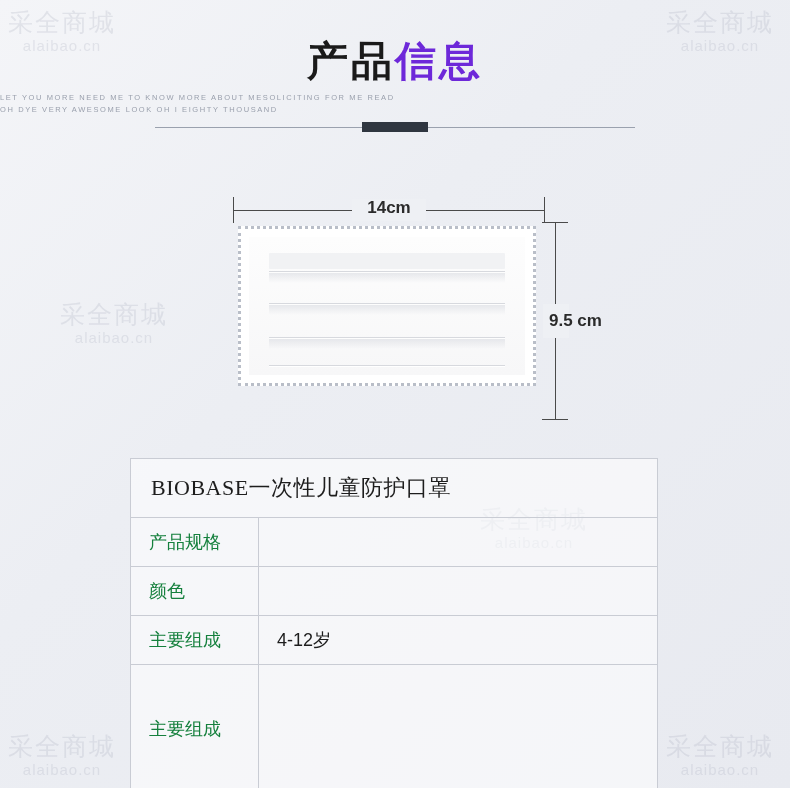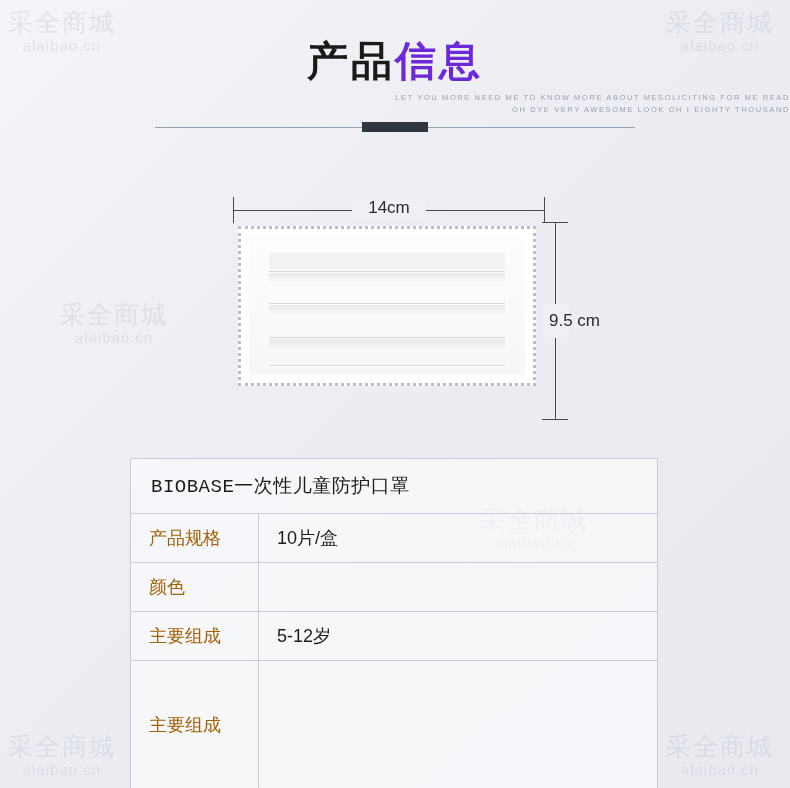--- a/index.html
+++ b/index.html
@@ -61,21 +61,21 @@
     color: #1a1a1a;
     font-family: "Liberation Sans", sans-serif;
   }
   .title .accent {
     color: #6d28d9;
   }
   .subtitle {
     position: absolute;
     top: 92px;
     left: 0; right: 0;
-    text-align: right;
+    text-align: left;
     font-size: 7.5px;
     letter-spacing: 1.6px;
     color: #9aa0ad;
     line-height: 1.55;
     font-family: "Liberation Sans", sans-serif;
   }
   .rule-wrap {
     position: absolute;
     top: 122px;
     left: 0; right: 0;
@@ -99,20 +99,21 @@
     background: #2f3640;
   }
 
   
   .diagram {
     position: absolute;
     top: 196px;
     left: 225px;
     width: 395px;
     height: 230px;
+    font-weight: bold;
   }
   .dim-top {
     position: absolute;
     top: 0;
     left: 8px;
     width: 312px;
     height: 28px;
   }
   .dim-top .line {
     position: absolute;
@@ -253,36 +254,36 @@
   }
   .spec-row {
     display: flex;
     border-bottom: 1px solid #c9ccd4;
     min-height: 48px;
     align-items: stretch;
   }
   .spec-row:last-child { border-bottom: none; flex-direction: column; }
   .spec-title-row {
     padding: 14px 0 14px 20px;
-    font-size: 19px;
+    font-size: 22px;
     color: #1d1d1d;
     letter-spacing: 0.5px;
     display: block;
-    font-family: Liberation Mono, monospace;
+    font-family: Liberation Serif, serif;
   }
   .spec-key {
     width: 128px;
     flex: 0 0 128px;
     border-right: 1px solid #c9ccd4;
     display: flex;
     align-items: center;
     padding-left: 18px;
     box-sizing: border-box;
     font-size: 18px;
-    color: #a16207;
+    color: #15803d;
     font-family: "Liberation Sans", sans-serif;
   }
   .spec-val {
     flex: 1;
     display: flex;
     align-items: center;
     padding-left: 18px;
     font-size: 18px;
     color: #1d1d1d;
     font-family: "Liberation Sans", sans-serif;
@@ -360,25 +361,24 @@
   </div>
 
 </div>
 
 <div class="spec-table">
   <div class="spec-row">
     <div class="spec-title-row">BIOBASE一次性儿童防护口罩</div>
   </div>
   <div class="spec-row">
     <div class="spec-key">产品规格</div>
-    <div class="spec-val">10片/盒</div>
   </div>
   <div class="spec-row">
     <div class="spec-key">颜色</div>
   </div>
   <div class="spec-row">
     <div class="spec-key">主要组成</div>
-    <div class="spec-val">5-12岁</div>
+    <div class="spec-val">4-12岁</div>
   </div>
   <div class="spec-row">
     <div class="spec-key">主要组成</div>
   </div>
 </div>
 
 </body></html>

